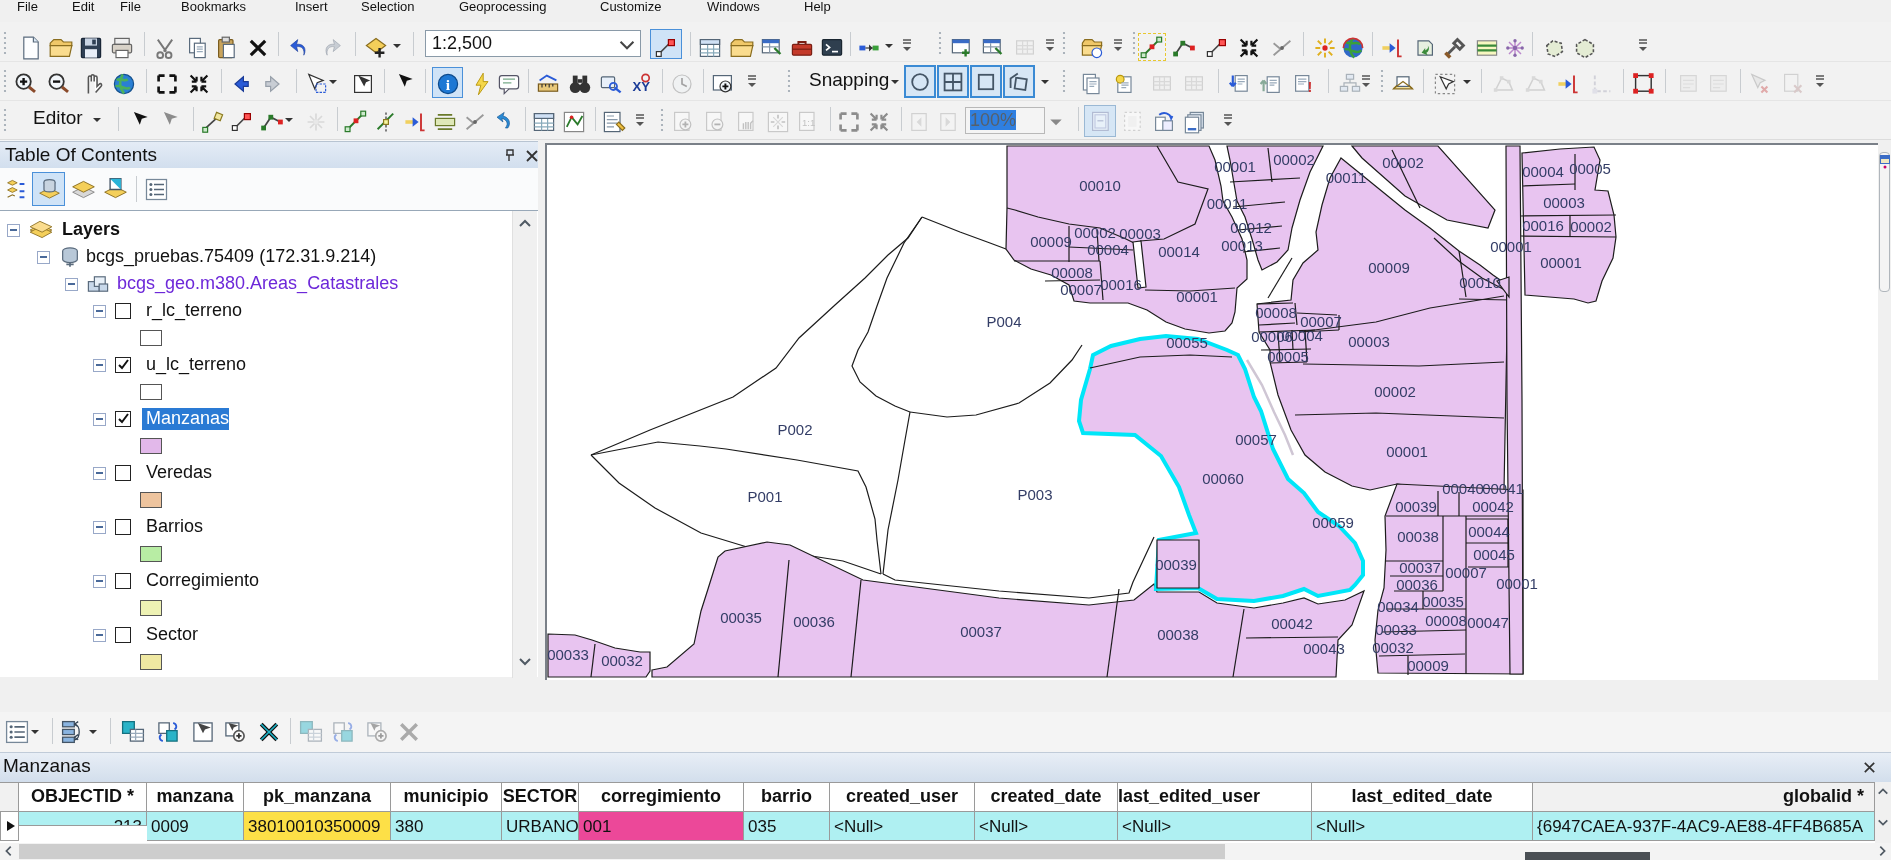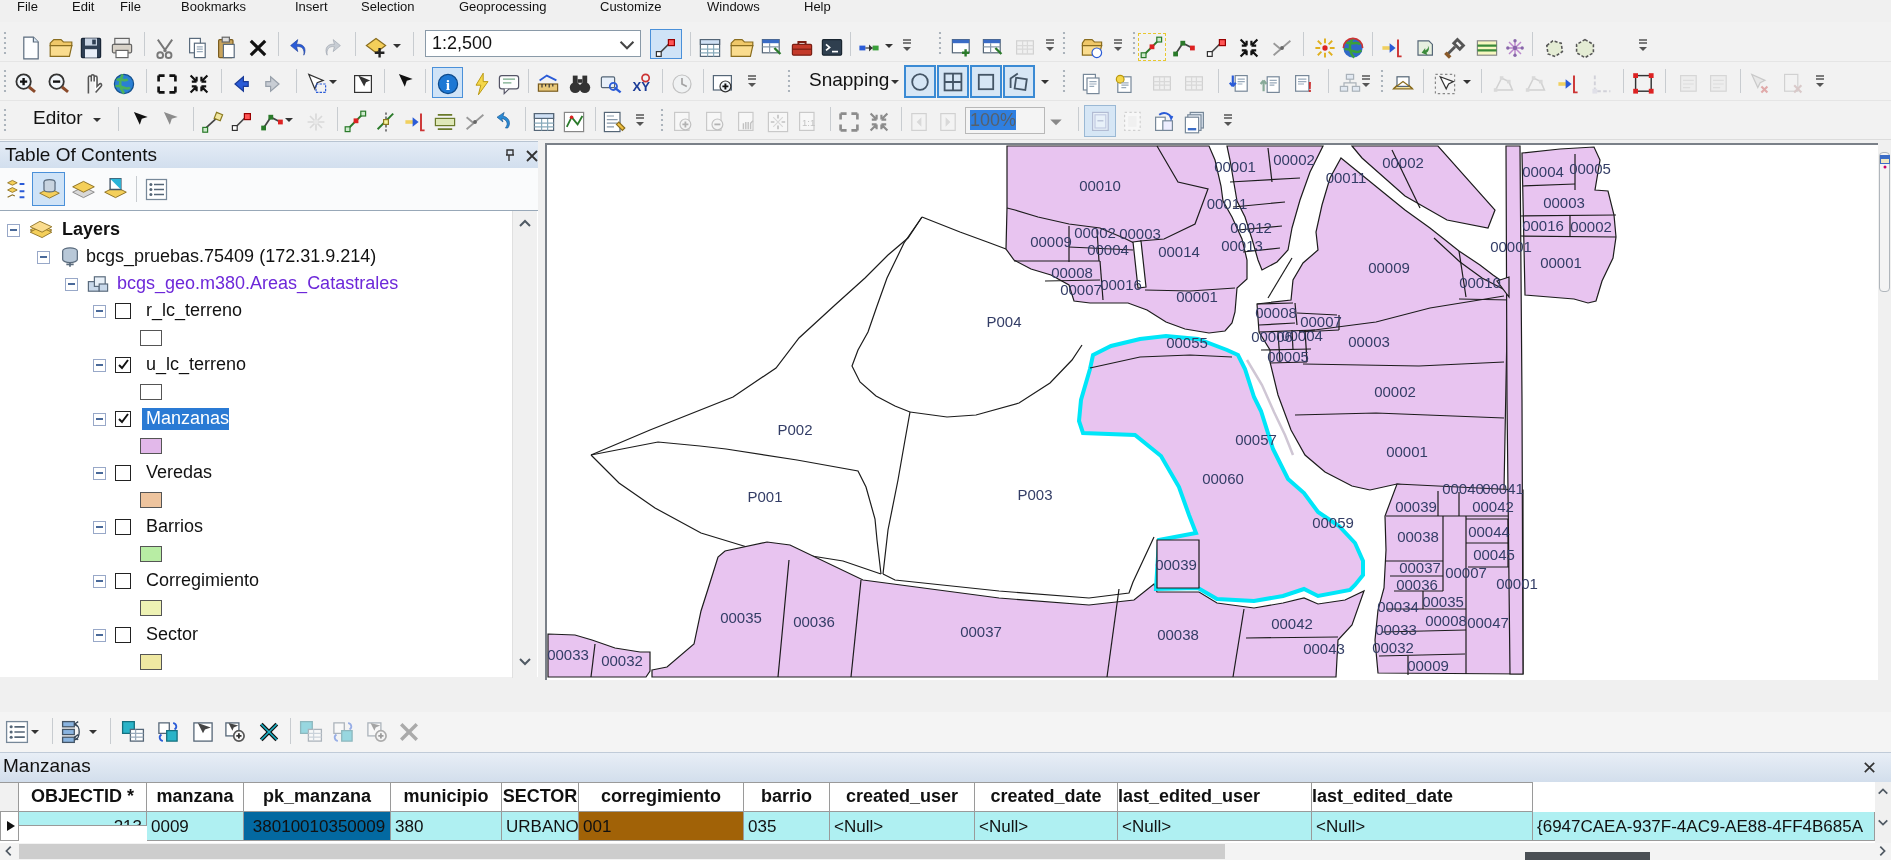--- a/index.html
+++ b/index.html
@@ -1044,32 +1044,33 @@
 <div class="abs" style="left:19px;top:0;width:128px;height:30px;background:#fff;border:1px solid #9a9a9a;border-left:none;font-size:18px;font-weight:bold;color:#111;text-align:center;padding-top:3px;white-space:nowrap;overflow:hidden">OBJECTID *</div>
 <div class="abs" style="left:147px;top:0;width:97px;height:30px;background:#fff;border:1px solid #9a9a9a;border-left:none;font-size:18px;font-weight:bold;color:#111;text-align:center;padding-top:3px;white-space:nowrap;overflow:hidden">manzana</div>
 <div class="abs" style="left:244px;top:0;width:147px;height:30px;background:#fff;border:1px solid #9a9a9a;border-left:none;font-size:18px;font-weight:bold;color:#111;text-align:center;padding-top:3px;white-space:nowrap;overflow:hidden">pk_manzana</div>
 <div class="abs" style="left:391px;top:0;width:111px;height:30px;background:#fff;border:1px solid #9a9a9a;border-left:none;font-size:18px;font-weight:bold;color:#111;text-align:center;padding-top:3px;white-space:nowrap;overflow:hidden">municipio</div>
 <div class="abs" style="left:502px;top:0;width:77px;height:30px;background:#fff;border:1px solid #9a9a9a;border-left:none;font-size:18px;font-weight:bold;color:#111;text-align:center;padding-top:3px;white-space:nowrap;overflow:hidden">SECTOR</div>
 <div class="abs" style="left:579px;top:0;width:165px;height:30px;background:#fff;border:1px solid #9a9a9a;border-left:none;font-size:18px;font-weight:bold;color:#111;text-align:center;padding-top:3px;white-space:nowrap;overflow:hidden">corregimiento</div>
 <div class="abs" style="left:744px;top:0;width:86px;height:30px;background:#fff;border:1px solid #9a9a9a;border-left:none;font-size:18px;font-weight:bold;color:#111;text-align:center;padding-top:3px;white-space:nowrap;overflow:hidden">barrio</div>
 <div class="abs" style="left:830px;top:0;width:145px;height:30px;background:#fff;border:1px solid #9a9a9a;border-left:none;font-size:18px;font-weight:bold;color:#111;text-align:center;padding-top:3px;white-space:nowrap;overflow:hidden">created_user</div>
 <div class="abs" style="left:975px;top:0;width:143px;height:30px;background:#fff;border:1px solid #9a9a9a;border-left:none;font-size:18px;font-weight:bold;color:#111;text-align:center;padding-top:3px;white-space:nowrap;overflow:hidden">created_date</div>
 <div class="abs" style="left:1118px;top:0;width:194px;height:30px;background:#fff;border:1px solid #9a9a9a;border-left:none;font-size:18px;font-weight:bold;color:#111;padding-top:3px;white-space:nowrap;overflow:hidden">last_edited_user</div>
-<div class="abs" style="left:1312px;top:0;width:221px;height:30px;background:#fff;border:1px solid #9a9a9a;border-left:none;font-size:18px;font-weight:bold;color:#111;text-align:left;padding-top:3px;white-space:nowrap;overflow:hidden">last_edited_date</div>
+<div class="abs" style="left:1312px;top:0;width:221px;height:30px;background:#fff;border:1px solid #9a9a9a;border-left:none;font-size:18px;font-weight:bold;color:#111;text-align:center;padding-top:3px;white-space:nowrap;overflow:hidden">last_edited_date</div>
+<div class="abs" style="left:1533px;top:0;width:342px;height:30px;background:#f1f1f1;border:1px solid #9a9a9a;border-left:none;font-size:18px;font-weight:bold;color:#111;text-align:right;padding-top:3px;white-space:nowrap;overflow:hidden">globalid *&nbsp;&nbsp;</div>
 </div>
 <div class="abs" style="left:0;top:132px;width:1875px;height:29px;background:#fff">
 <div class="abs" style="left:0;top:0;width:19px;height:29px;background:#fff;border:1px solid #9a9a9a;border-top:none"><svg width="12" height="12" viewBox="0 0 12 12" style="margin:8px 0 0 4px">
           <path d="M2 1l8 5-8 5z" fill="#111"></path>
         </svg></div>
 <div class="abs" style="left:19px;top:0;width:128px;height:14px;background:#aff0f2;border:1px solid #9a9a9a;border-left:none;border-top:none;font-size:17px;color:#111;text-align:right;padding-right:4px;padding-top:5px;white-space:nowrap;overflow:hidden">213</div>
 <div class="abs" style="left:147px;top:0;width:97px;height:29px;background:#aff0f2;border:1px solid #9a9a9a;border-left:none;border-top:none;font-size:17px;color:#111;text-align:left;padding-left:4px;padding-top:5px;white-space:nowrap;overflow:hidden">0009</div>
-<div class="abs" style="left:244px;top:0;width:147px;height:29px;background:#0369a1;border:1px solid #9a9a9a;border-left:none;border-top:none;font-size:17px;color:#111;text-align:center;padding-left:4px;padding-top:5px;white-space:nowrap;overflow:hidden">38010010350009</div>
+<div class="abs" style="left:244px;top:0;width:147px;height:29px;background:#fde047;border:1px solid #9a9a9a;border-left:none;border-top:none;font-size:17px;color:#111;text-align:left;padding-left:4px;padding-top:5px;white-space:nowrap;overflow:hidden">38010010350009</div>
 <div class="abs" style="left:391px;top:0;width:111px;height:29px;background:#aff0f2;border:1px solid #9a9a9a;border-left:none;border-top:none;font-size:17px;color:#111;text-align:left;padding-left:4px;padding-top:5px;white-space:nowrap;overflow:hidden">380</div>
 <div class="abs" style="left:502px;top:0;width:77px;height:29px;background:#aff0f2;border:1px solid #9a9a9a;border-left:none;border-top:none;font-size:17px;color:#111;text-align:left;padding-left:4px;padding-top:5px;white-space:nowrap;overflow:hidden">URBANO</div>
-<div class="abs" style="left:579px;top:0;width:165px;height:29px;background:#a16207;border:1px solid #9a9a9a;border-left:none;border-top:none;font-size:17px;color:#111;text-align:left;padding-left:4px;padding-top:5px;white-space:nowrap;overflow:hidden">001</div>
+<div class="abs" style="left:579px;top:0;width:165px;height:29px;background:#ec4899;border:1px solid #9a9a9a;border-left:none;border-top:none;font-size:17px;color:#111;text-align:left;padding-left:4px;padding-top:5px;white-space:nowrap;overflow:hidden">001</div>
 <div class="abs" style="left:744px;top:0;width:86px;height:29px;background:#aff0f2;border:1px solid #9a9a9a;border-left:none;border-top:none;font-size:17px;color:#111;text-align:left;padding-left:4px;padding-top:5px;white-space:nowrap;overflow:hidden">035</div>
 <div class="abs" style="left:830px;top:0;width:145px;height:29px;background:#aff0f2;border:1px solid #9a9a9a;border-left:none;border-top:none;font-size:17px;color:#111;text-align:left;padding-left:4px;padding-top:5px;white-space:nowrap;overflow:hidden">&lt;Null&gt;</div>
 <div class="abs" style="left:975px;top:0;width:143px;height:29px;background:#aff0f2;border:1px solid #9a9a9a;border-left:none;border-top:none;font-size:17px;color:#111;text-align:left;padding-left:4px;padding-top:5px;white-space:nowrap;overflow:hidden">&lt;Null&gt;</div>
 <div class="abs" style="left:1118px;top:0;width:194px;height:29px;background:#aff0f2;border:1px solid #9a9a9a;border-left:none;border-top:none;font-size:17px;color:#111;text-align:left;padding-left:4px;padding-top:5px;white-space:nowrap;overflow:hidden">&lt;Null&gt;</div>
 <div class="abs" style="left:1312px;top:0;width:221px;height:29px;background:#aff0f2;border:1px solid #9a9a9a;border-left:none;border-top:none;font-size:17px;color:#111;text-align:left;padding-left:4px;padding-top:5px;white-space:nowrap;overflow:hidden">&lt;Null&gt;</div>
 <div class="abs" style="left:1533px;top:0;width:342px;height:29px;background:#aff0f2;border:1px solid #9a9a9a;border-left:none;border-top:none;font-size:17px;color:#111;text-align:left;padding-left:4px;padding-top:5px;white-space:nowrap;overflow:hidden">{6947CAEA-937F-4AC9-AE88-4FF4B685A</div>
 </div>
 <div class="abs" style="left:0;top:161px;width:1875px;height:4px;background:#fff"></div>
 <div class="abs" style="left:1875px;top:102px;width:16px;height:63px;background:#f0f0f0">
 <svg class="abs" style="left:2px;top:4px" width="12" height="12" viewBox="0 0 14 14">

